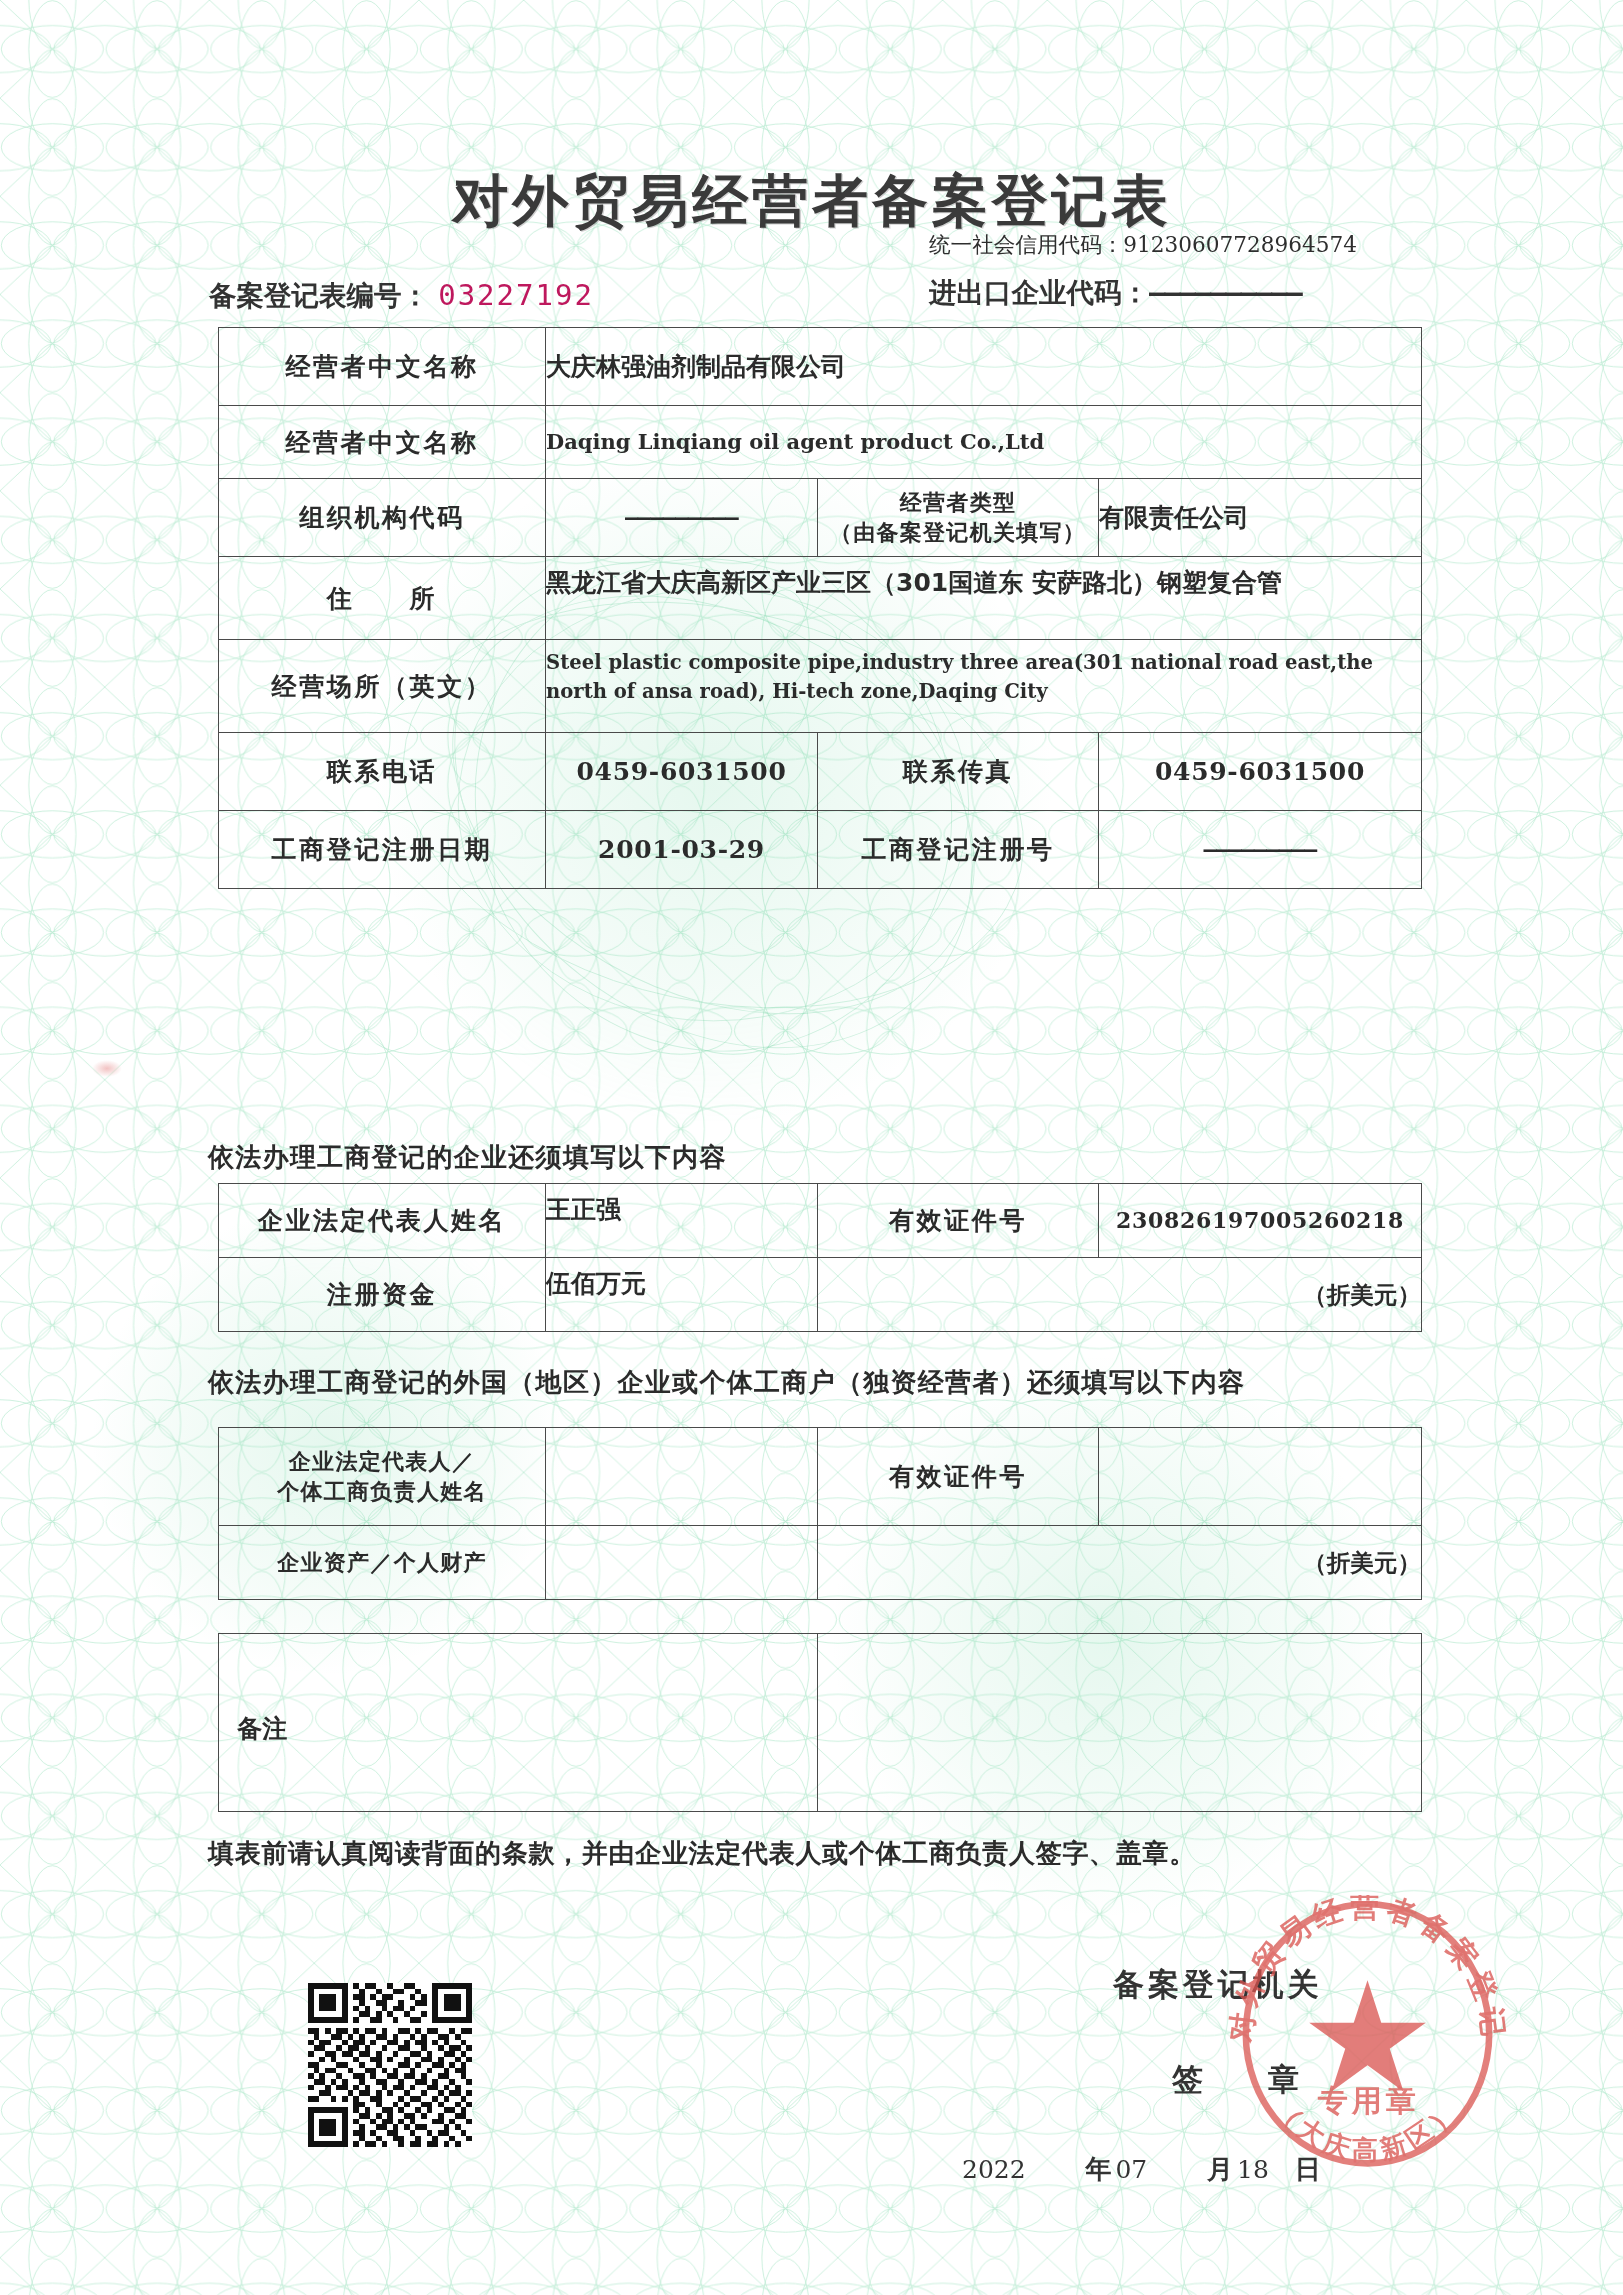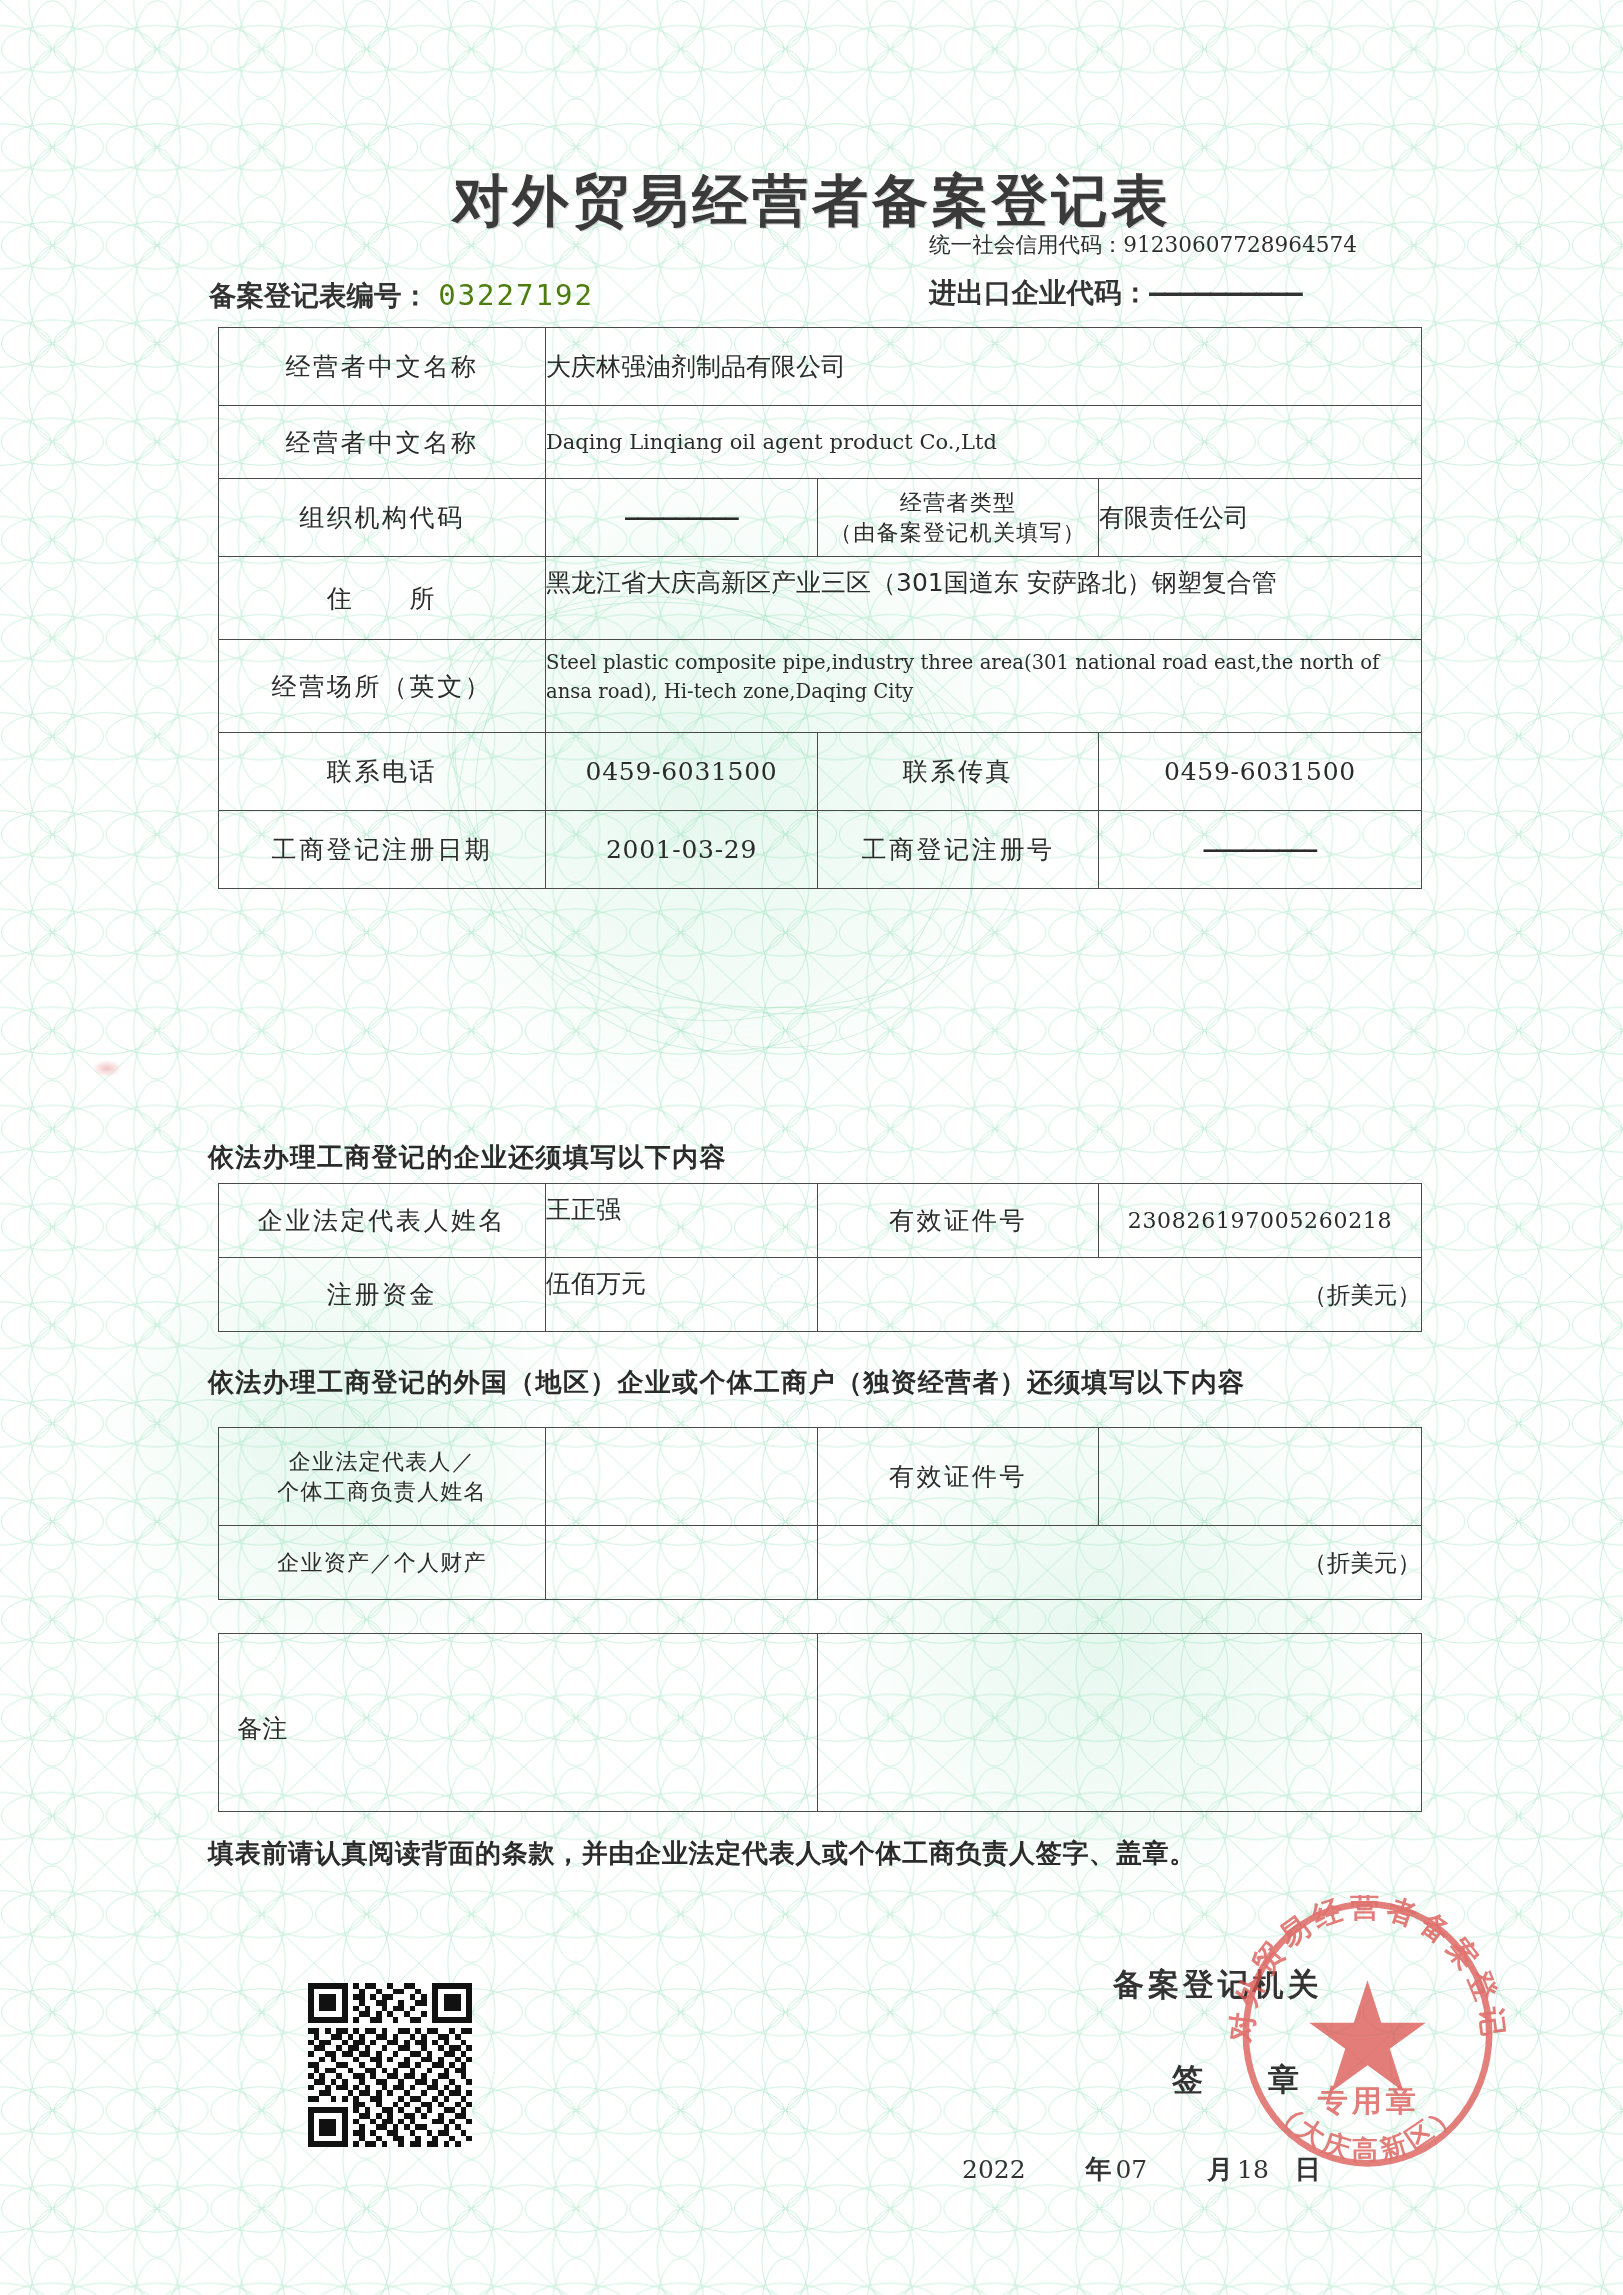--- a/index.html
+++ b/index.html
@@ -56,21 +56,21 @@
   .form-no {
     position: absolute;
     left: 209px;
     top: 278px;
     font-size: 27.5px;
     font-weight: bold;
     color: #333;
     white-space: nowrap;
   }
   .form-no .value {
-    color: #4d7c0f;
+    color: #be185d;
     font-family: "DejaVu Sans Mono", "Liberation Mono", monospace;
     font-weight: normal;
     letter-spacing: 2px;
     margin-left: 9.2px;
     font-size: 29px;
   }
   .ie-code {
     position: absolute;
     left: 929px;
     top: 275px;
@@ -91,20 +91,21 @@
     table-layout: fixed;
     width: 1203px;
     position: absolute;
     left: 218px;
   }
   table.grid td {
     border: 1.3px solid #4a4a4a;
     padding: 0;
     vertical-align: middle;
     background: transparent;
+    font-weight: bold;
   }
   .lbl {
     text-align: center;
     font-size: 25px;
     color: #2b2b2b;
     letter-spacing: 2.6px;
     padding: 3.9px 6.5px;
     font-family: "DejaVu Sans", "Liberation Sans", sans-serif;
   }
   .lbl.small {

